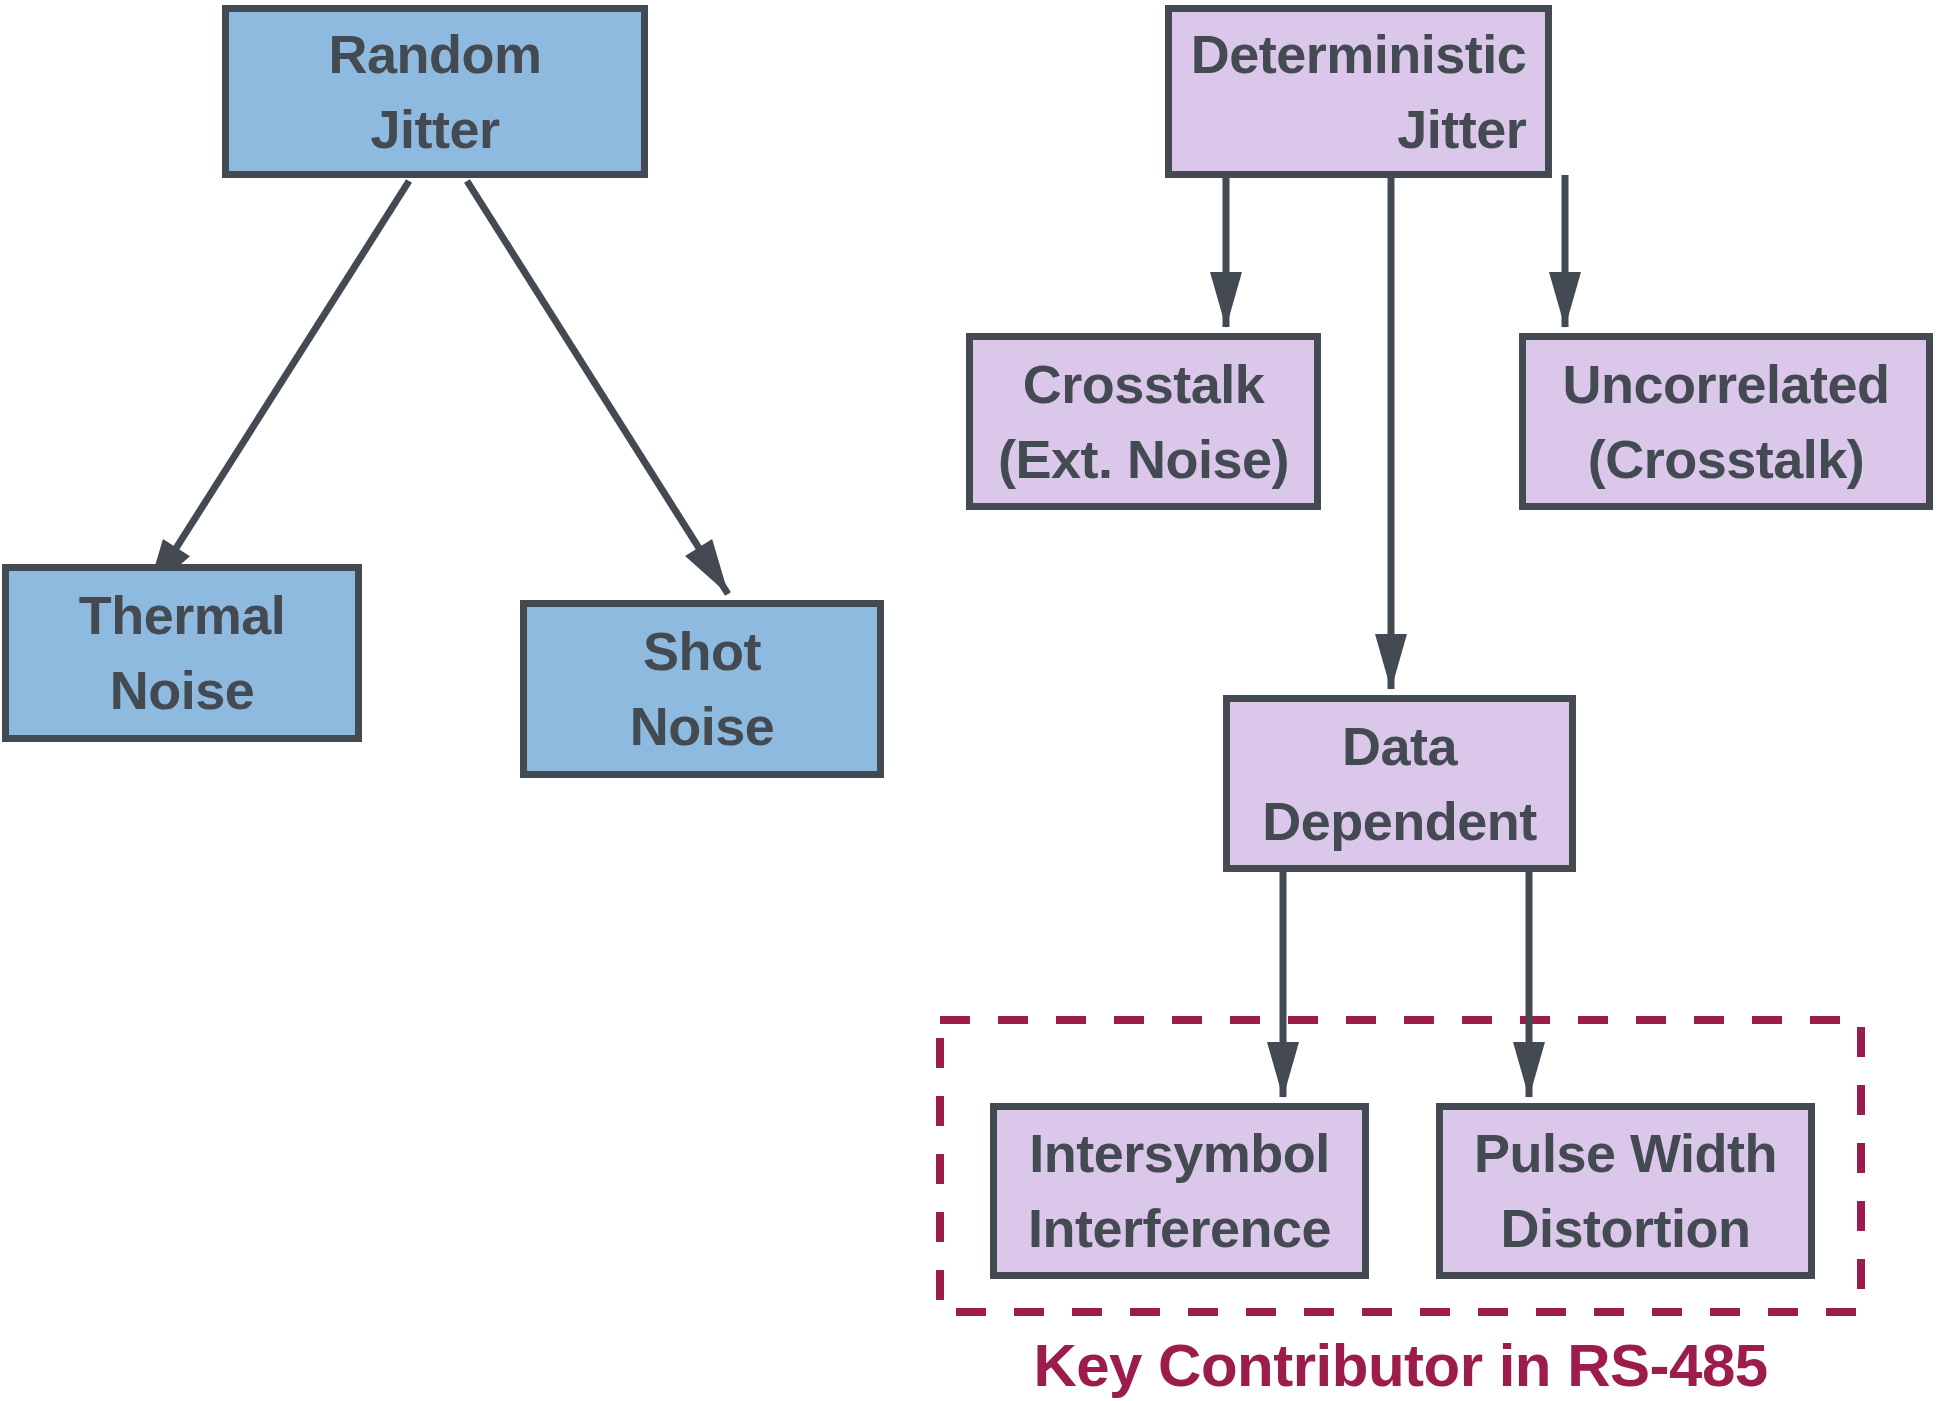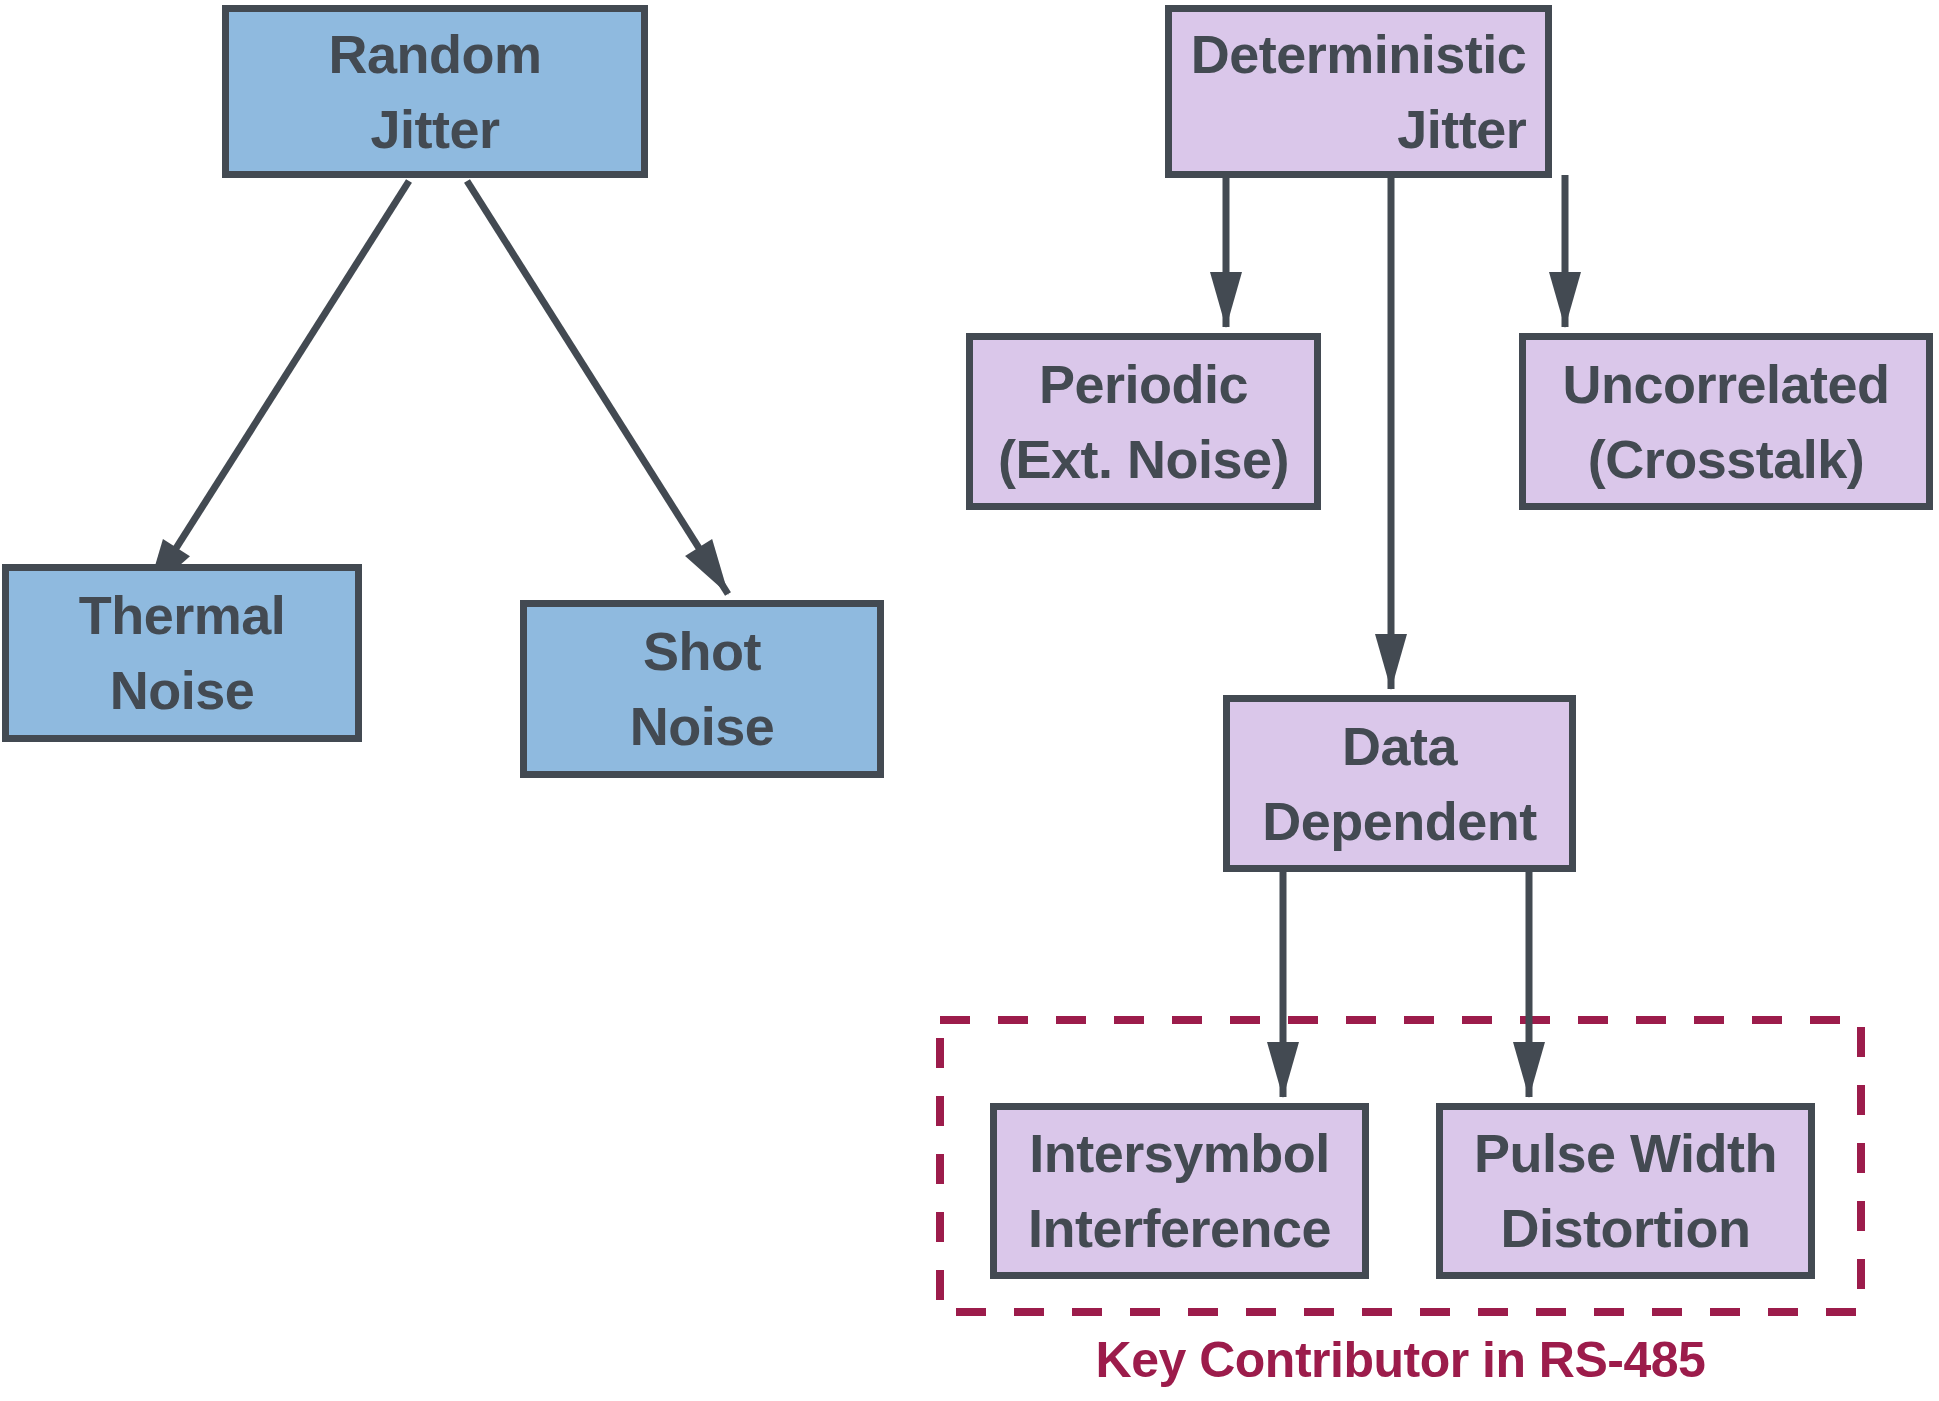--- a/index.html
+++ b/index.html
@@ -50,21 +50,21 @@
   .n-isi           { left: 990px;  top: 1103px; width: 379px; height: 176px; }
   .n-pwd           { left: 1436px; top: 1103px; width: 379px; height: 176px; }
 
   .caption {
     position: absolute;
     left: 940px;
     top: 1330px;
     width: 921px;
     text-align: center;
     font-weight: bold;
-    font-size: 50px;
+    font-size: 60px;
     line-height: 1.2;
     color: var(--accent, #9C1C4B);
     letter-spacing: -0.5px;
   }
 </style>
 </head>
 <body>
 
 <div id="canvas">
 
@@ -102,21 +102,21 @@
     <span>Shot
 Noise</span>
   </div>
 
   <div class="node node--purple n-deterministic">
     <span>Deterministic
 Jitter</span>
   </div>
 
   <div class="node node--purple n-periodic">
-    <span>Periodic
+    <span>Crosstalk
 (Ext. Noise)</span>
   </div>
 
   <div class="node node--purple n-uncorrelated">
     <span>Uncorrelated
 (Crosstalk)</span>
   </div>
 
   <div class="node node--purple n-datadep">
     <span>Data

